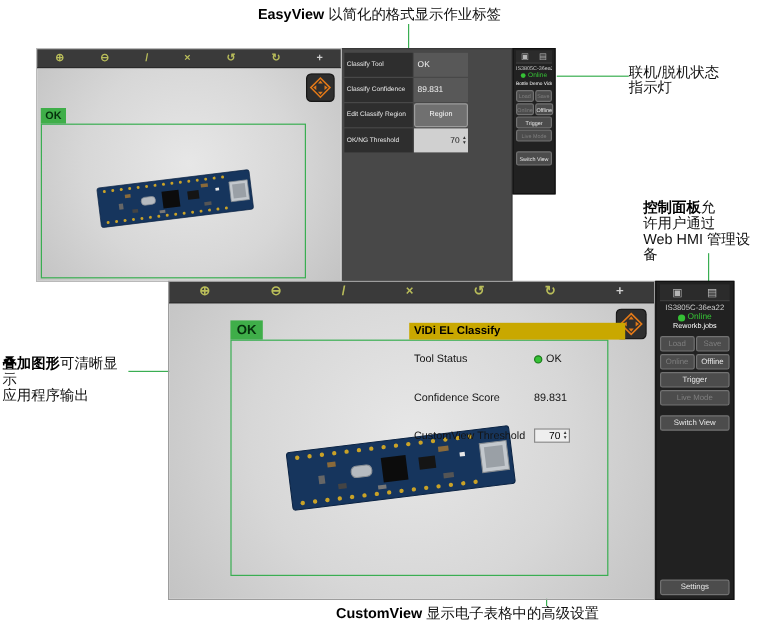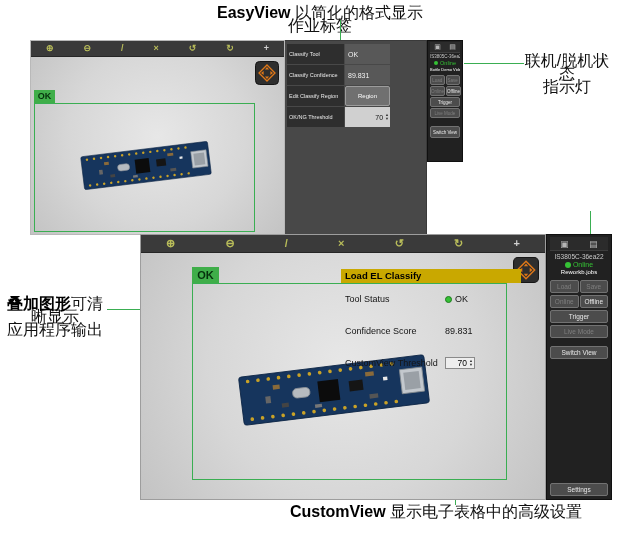--- a/index.html
+++ b/index.html
@@ -1,21 +1,21 @@
 <!DOCTYPE html>
 <html><head>
 <meta charset="utf-8">
 <style>
   *{box-sizing:border-box;margin:0;padding:0}
   html,body{background:#fff}
   body{font-family:"Liberation Sans",sans-serif;}
   .stage{position:relative;width:634px;height:535px;background:#fff;overflow:hidden}
 
   
-  .ann{position:absolute;font-size:16px;line-height:13px;color:#111;text-align:center}
+  .ann{position:absolute;font-size:12px;line-height:13px;color:#111;}
   .ann b{color:#000}
   .ann-top{left:215px;top:6px;width:210px}
   .ann-online{left:524px;top:54px;width:86px;font-weight:normal}
   .ann-panel{left:536px;top:167px;width:95px}
   .ann-overlay{left:2px;top:297px;width:106px}
   .ann-bottom{left:280px;top:505px;width:312px}
 
   .cline{position:absolute;background:#3aae52}
 
   
@@ -104,20 +104,25 @@
 
   <div class="ann ann-top">
     <b>EasyView</b><span> 以简化的格式显示作业标签</span>
   </div>
 
   <div class="ann ann-online">
     <div>联机/脱机状态</div>
     <div>指示灯</div>
   </div>
 
+  <div class="ann ann-panel">
+    <div><b>控制面板</b><span>允</span></div>
+    <div>许用户通过</div>
+    <div>Web HMI 管理设备</div>
+  </div>
 
   <div class="ann ann-overlay">
     <div><b>叠加图形</b><span>可清晰显示</span></div>
     <div>应用程序输出</div>
   </div>
 
   <div class="ann ann-bottom">
     <b>CustomView</b><span> 显示电子表格中的高级设置</span>
   </div>
 
@@ -319,21 +324,21 @@
         <svg class="navctl" style="right:6px;top:4px" width="26" height="26" viewBox="0 0 24 24">
           <rect x="0.5" y="0.5" width="23" height="23" rx="4" fill="#2e2e2e" stroke="#161616"></rect>
           <path d="M12 4 L20 12 L12 20 L4 12 Z" fill="none" stroke="#e07818" stroke-width="1.3"></path>
           <path d="M12 6 L14 8.6 H10 Z" fill="#e07818"></path>
           <path d="M12 18 L10 15.4 H14 Z" fill="#e07818"></path>
           <path d="M6 12 L8.6 10 V14 Z" fill="#e07818"></path>
           <path d="M18 12 L15.4 10 V14 Z" fill="#e07818"></path>
         </svg>
 
         <div class="overlay">
-          <div class="ov-header">Load EL Classify</div>
+          <div class="ov-header">ViDi EL Classify</div>
           <div class="ov-row">
             <span class="ov-label">Tool Status</span>
             <span class="ov-val">
               <span class="gdot ov-dot"></span>
               <span>OK</span>
             </span>
           </div>
           <div class="ov-row">
             <span class="ov-label">Confidence Score</span>
             <span class="ov-val">

